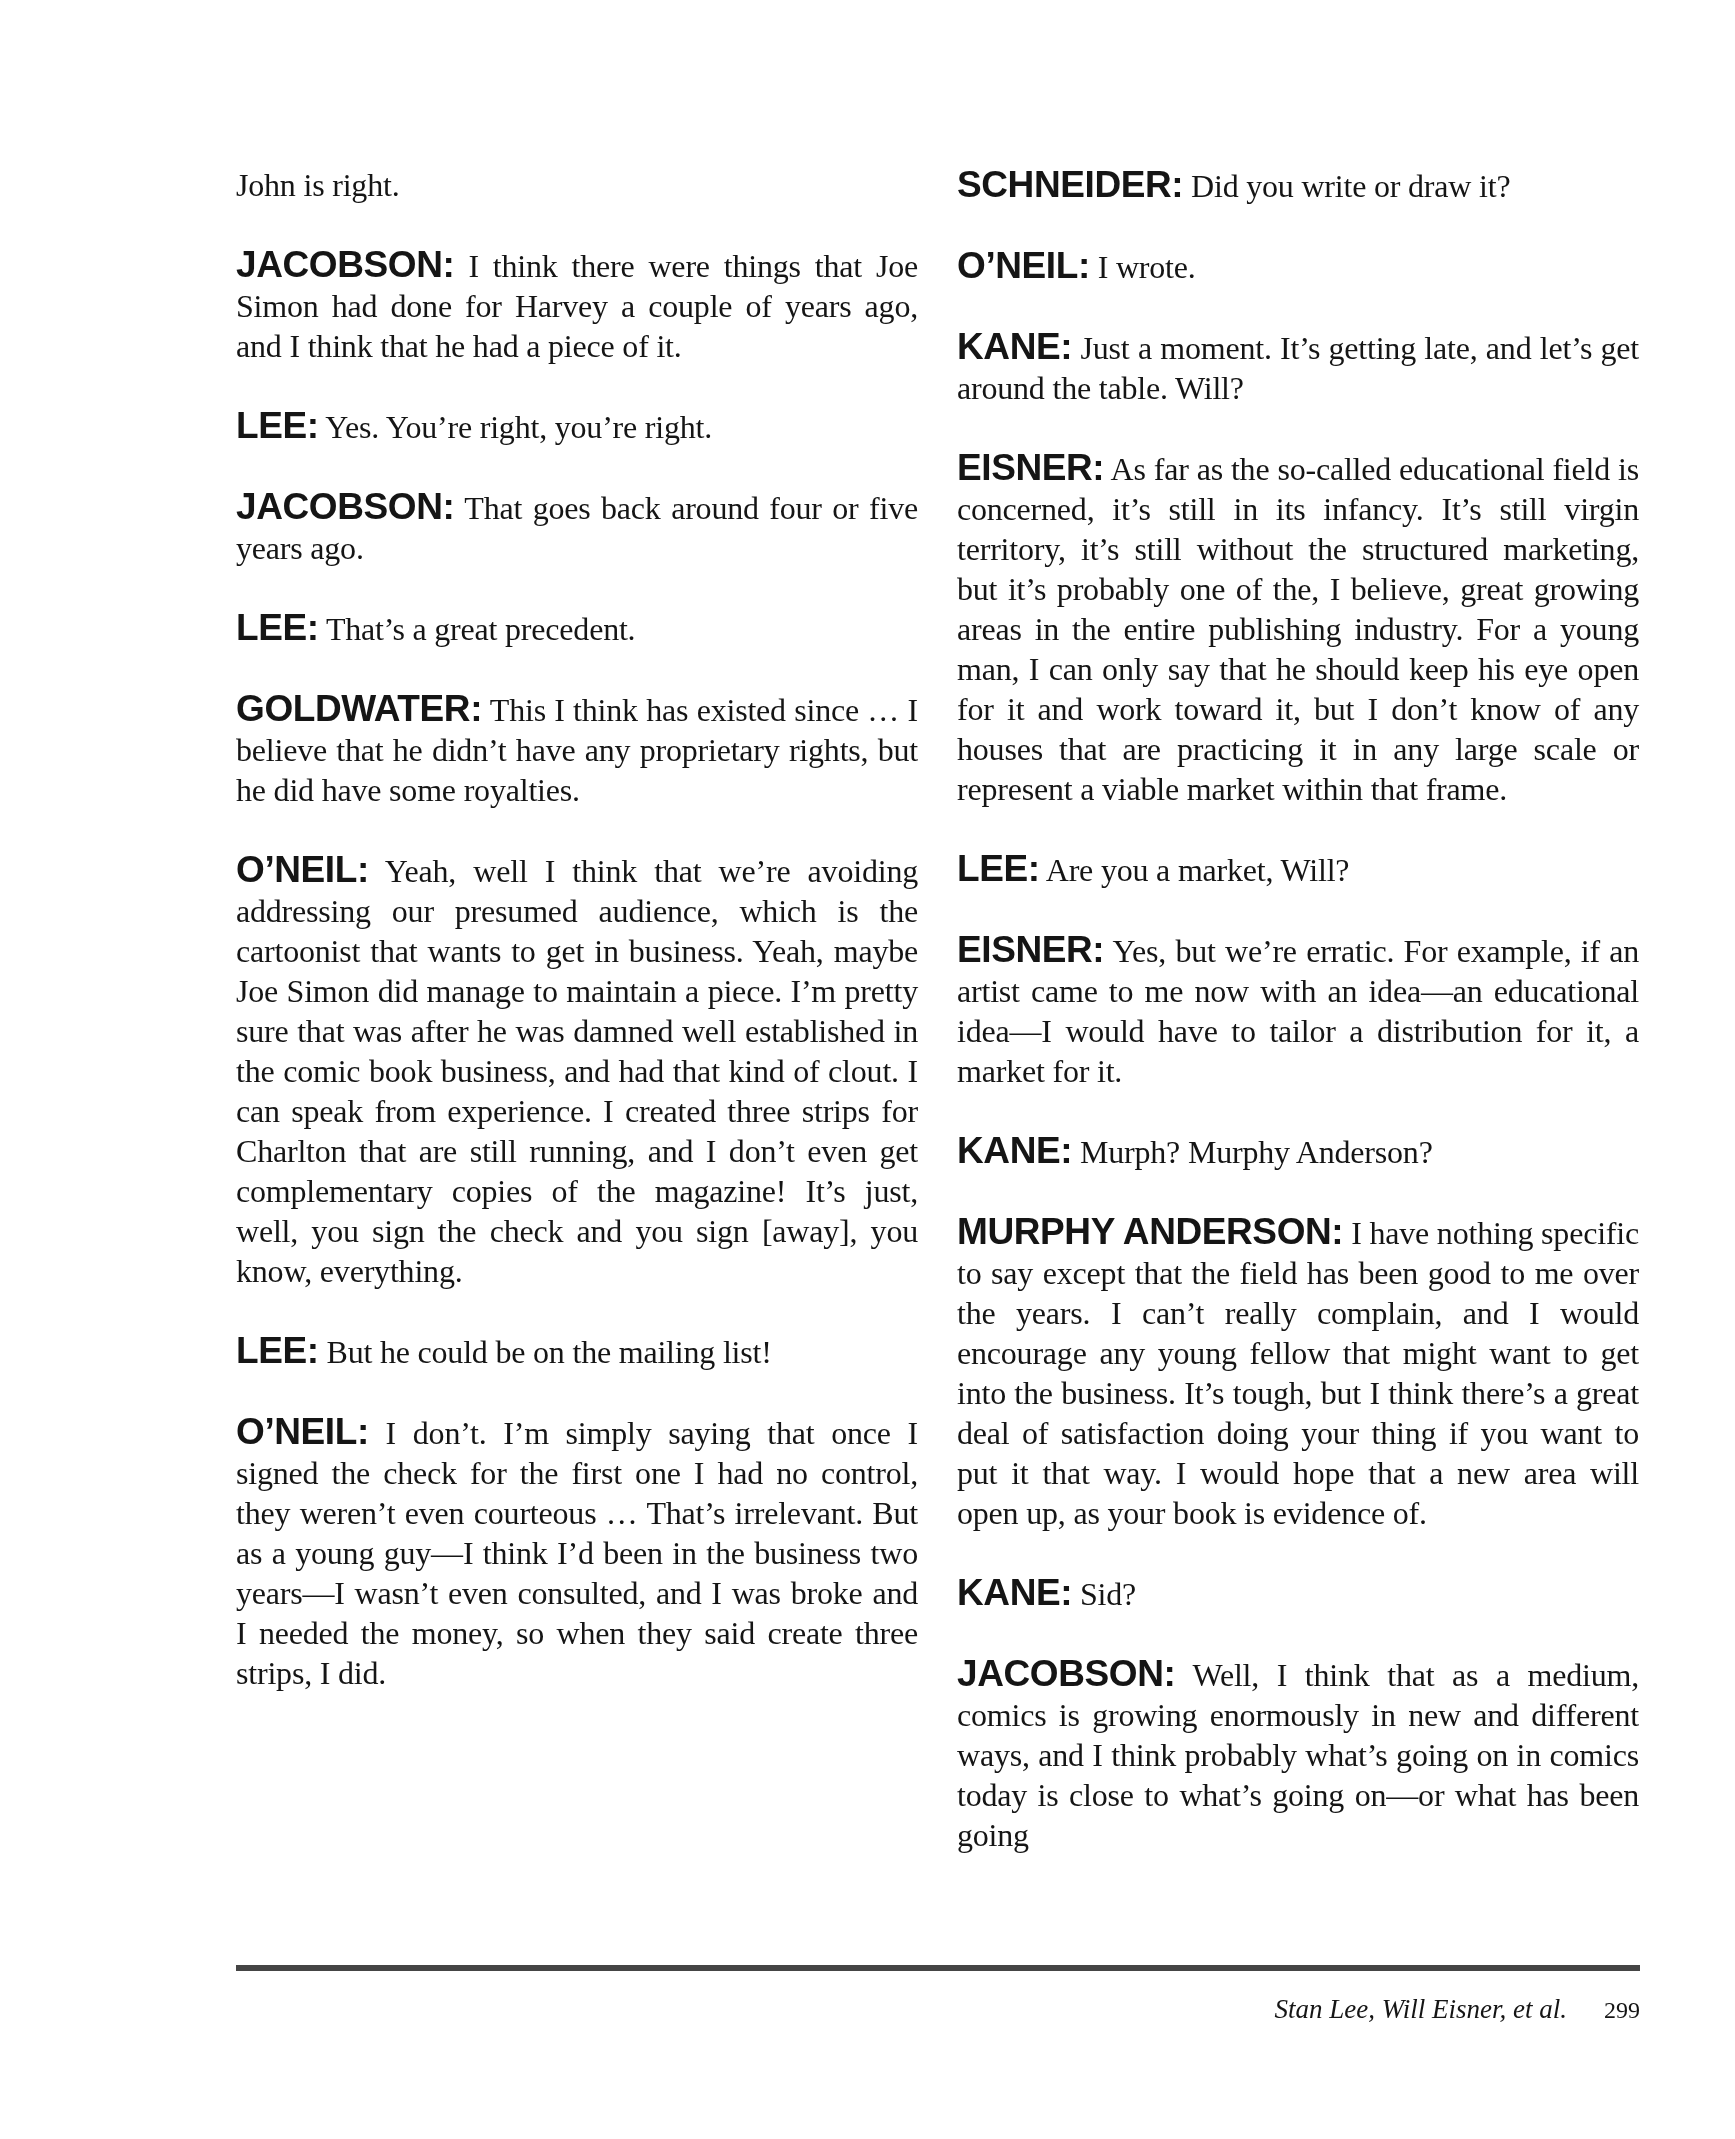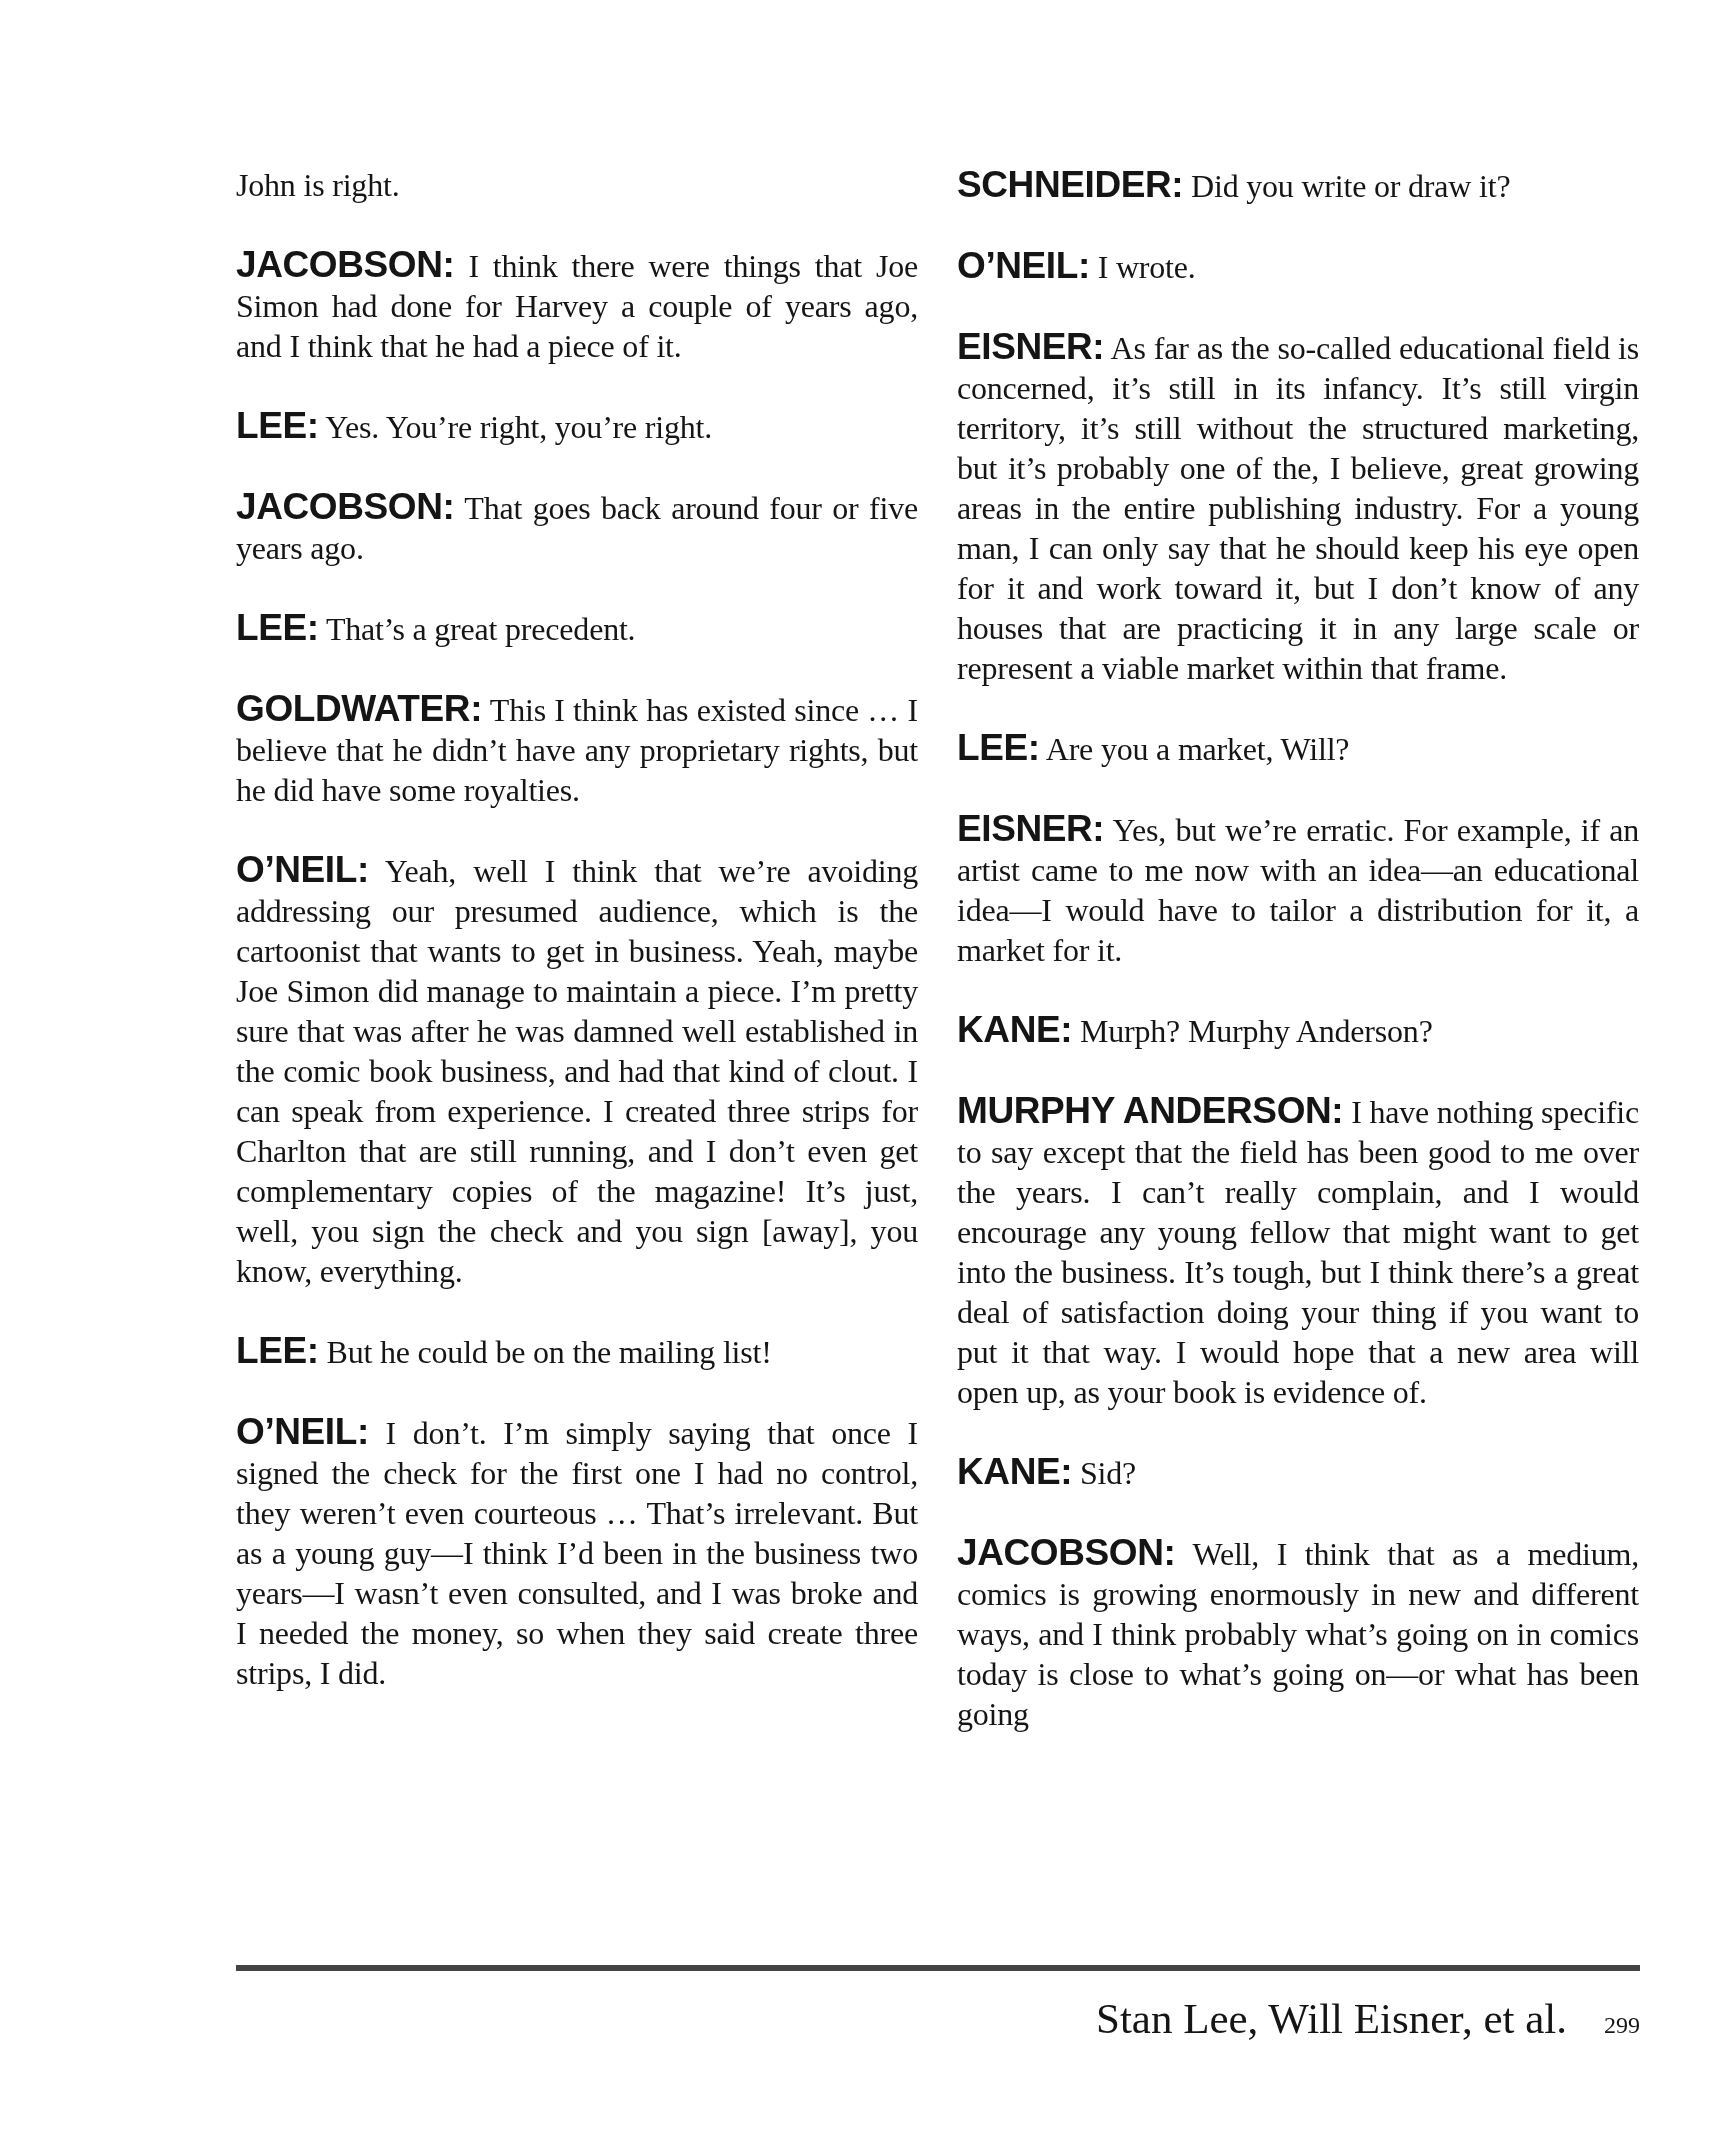--- a/index.html
+++ b/index.html
@@ -50,21 +50,22 @@
     background: #454545;
   }
   .footer-line {
     display: flex;
     justify-content: flex-end;
     align-items: baseline;
     gap: 37px;
     margin-top: 23px;
   }
   .footer-attribution {
-    font-size: 43px;
+    font-style: italic;
+    font-size: 27px;
   }
   .page-number {
     font-style: normal;
     font-size: 24px;
     text-align: center;
   }
 </style>
 </head>
 <body>
 
@@ -100,20 +101,22 @@
         <span>I don’t. I’m simply saying that once I signed the check for the first one I had no control, they weren’t even courteous … That’s irrelevant. But as a young guy—I think I’d been in the business two years—I wasn’t even consulted, and I was broke and I needed the money, so when they said create three strips, I did.</span></p>
     </div>
 
     <div class="col">
       <p class="para"><span class="speaker">SCHNEIDER:</span>
         <span>Did you write or draw it?</span></p>
 
       <p class="para"><span class="speaker">O’NEIL:</span>
         <span>I wrote.</span></p>
 
+      <p class="para"><span class="speaker">KANE:</span>
+        <span>Just a moment. It’s getting late, and let’s get around the table. Will?</span></p>
 
       <p class="para"><span class="speaker">EISNER:</span>
         <span>As far as the so-called educational field is concerned, it’s still in its infancy. It’s still virgin territory, it’s still without the structured marketing, but it’s probably one of the, I believe, great growing areas in the entire publishing industry. For a young man, I can only say that he should keep his eye open for it and work toward it, but I don’t know of any houses that are practicing it in any large scale or represent a viable market within that frame.</span></p>
 
       <p class="para"><span class="speaker">LEE:</span>
         <span>Are you a market, Will?</span></p>
 
       <p class="para"><span class="speaker">EISNER:</span>
         <span>Yes, but we’re erratic. For example, if an artist came to me now with an idea—an educational idea—I would have to tailor a distribution for it, a market for it.</span></p>
 

